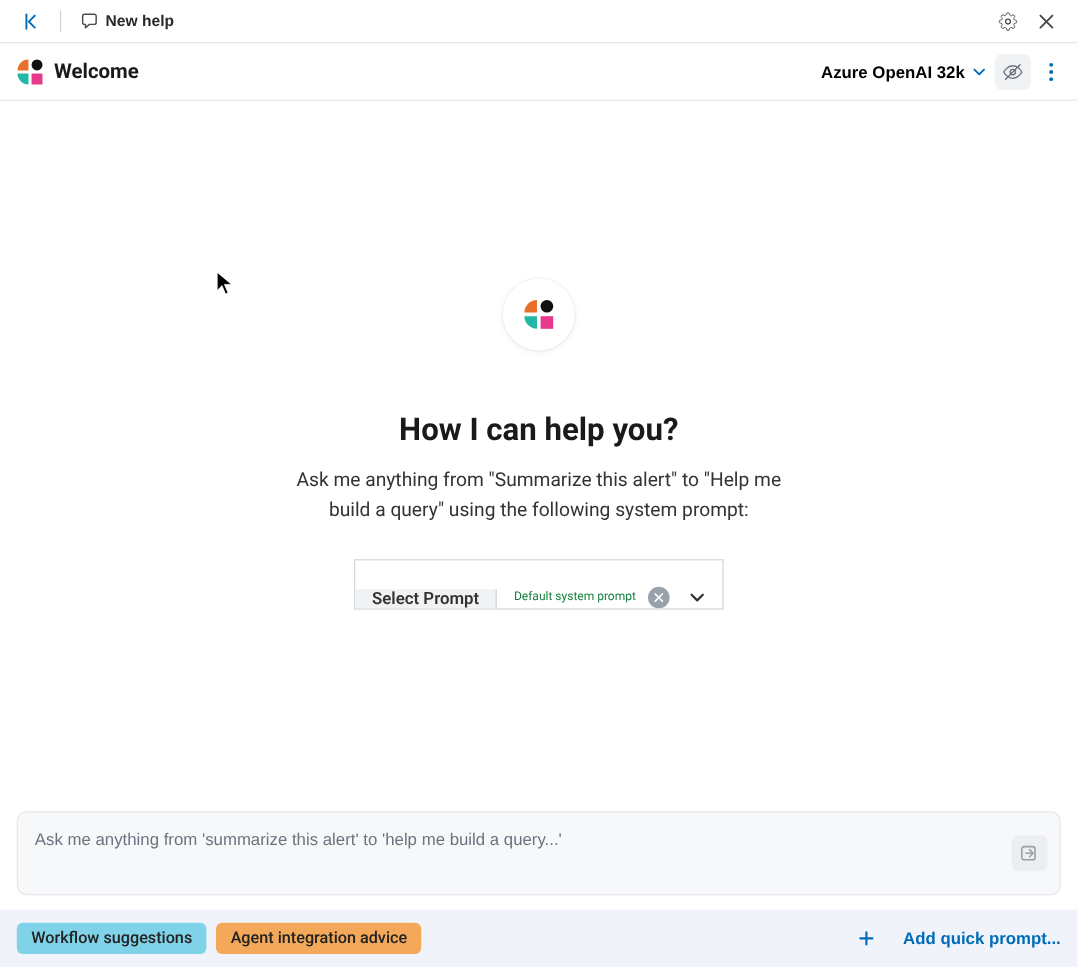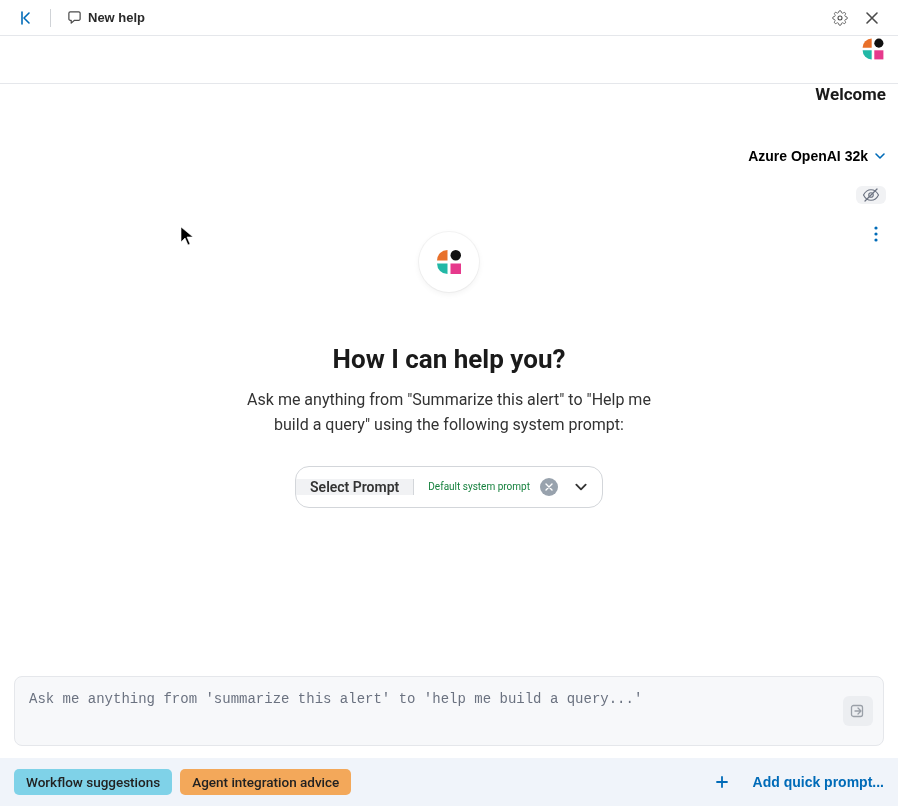--- a/index.html
+++ b/index.html
@@ -57,25 +57,24 @@
     justify-content: center;
     cursor: pointer;
     border-radius: 4px;
     color: #4b4b4b;
   }
 
   
   .headerbar {
     height: 48px;
     display: flex;
-    align-items: flex-end;
+    align-items: center;
     padding: 0 12px;
     border-bottom: 1px solid #e5e7eb;
-    gap: 22px;
-    flex-direction: column;
+    gap: 7px;
   }
   .logo-sm {
     width: 26px; height: 26px;
     position: relative;
   }
   .title {
     font-size: 17px;
     font-weight: 700;
   }
   .header-spacer { flex: 1; }
@@ -145,24 +144,24 @@
   .sub {
     font-size: 16px;
     line-height: 1.55;
     color: #333;
     max-width: 420px;
     margin-bottom: 28px;
   }
   .prompt-select {
     display: inline-flex;
     border: 1px solid #d3d6da;
-    border-radius: 14px;
+    border-radius: 0;
     overflow: hidden;
     background: #fff;
-    align-items: center;
+    align-items: flex-end;
     height: 42px;
   }
   .prompt-select-label {
     background: #f1f2f4;
     padding: 0 14px;
     font-size: 14px;
     font-weight: 600;
     display: flex;
     align-items: center;
     color: #333;
@@ -201,21 +200,21 @@
     border-radius: 8px;
     min-height: 70px;
     padding: 14px 60px 14px 14px;
   }
   .input-area textarea {
     width: 100%;
     border: none;
     background: transparent;
     resize: none;
     outline: none;
-    font-family: Liberation Mono, monospace;
+    font-family: Liberation Sans, sans-serif;
     font-size: 14px;
     color: #be185d;
   }
   .input-area textarea::placeholder { color: #6b7280; }
   .send-btn {
     position: absolute;
     right: 10px;
     top: 50%;
     transform: translateY(-50%);
     width: 30px; height: 30px;

